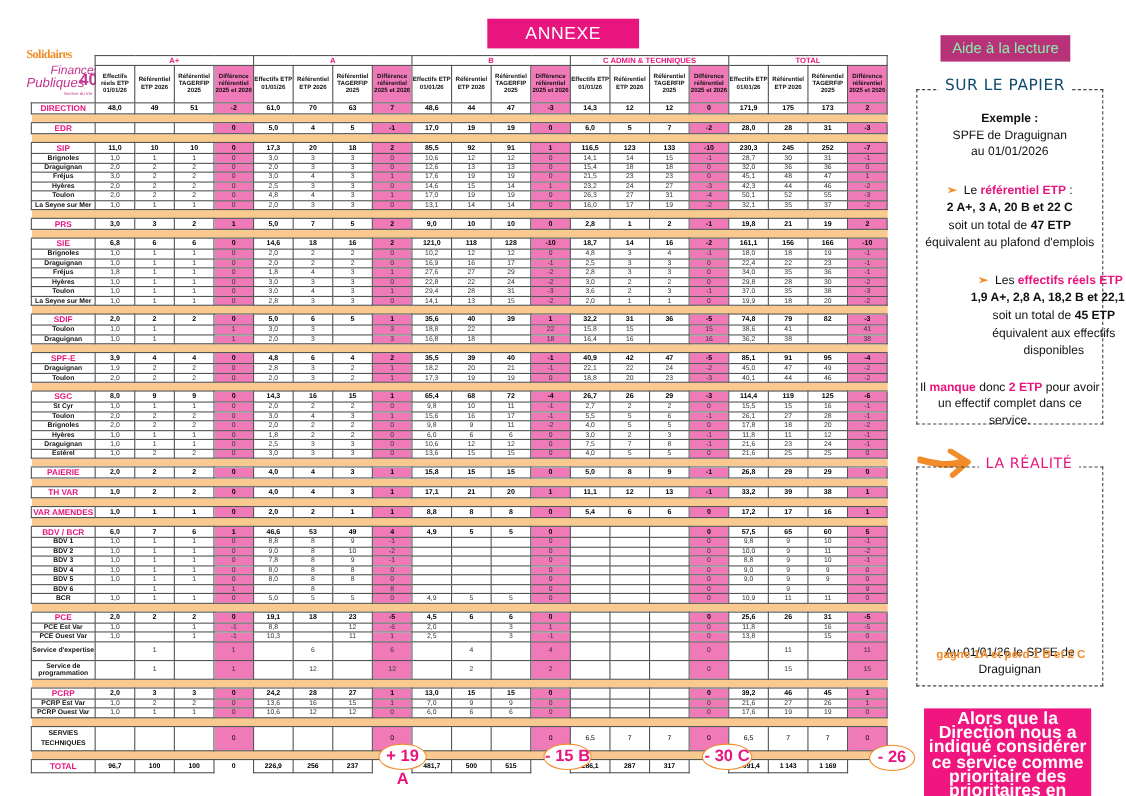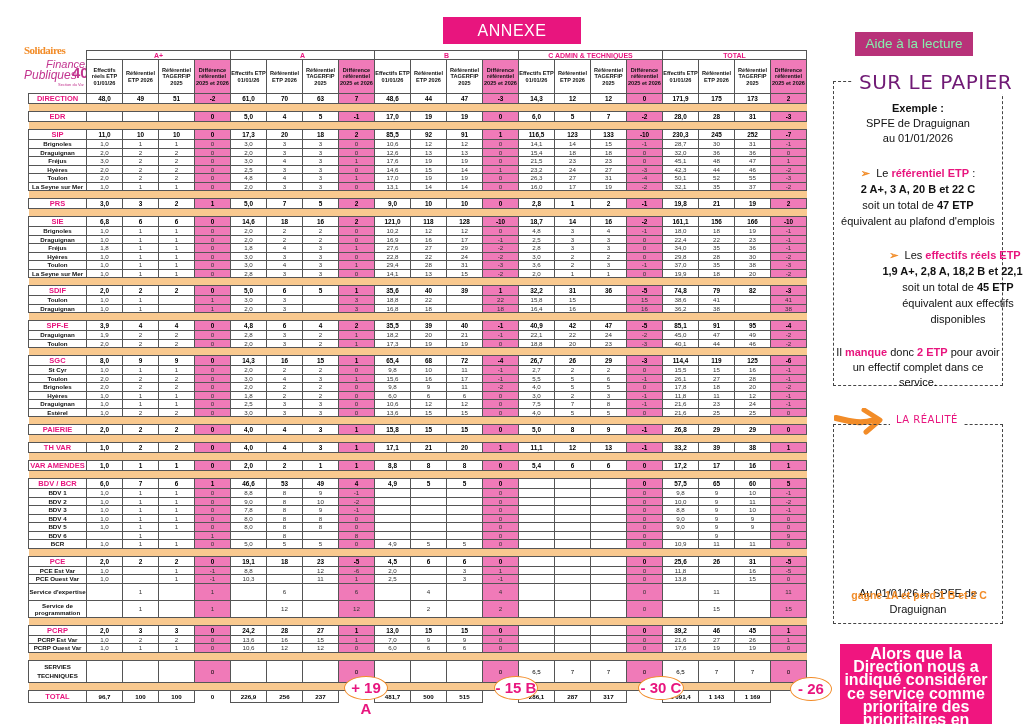--- a/index.html
+++ b/index.html
@@ -37,23 +37,23 @@
   #tbl tr.total td.diff { background: #fff; border: none; }
 
   
   .oval { position: absolute; height: 24px; border: 1.5px solid #f28c28; border-radius: 50%; background: #fff; color: #e8157e; font-weight: bold; font-size: 15px; text-align: center; line-height: 21px; font-family: "Liberation Sans", sans-serif; }
 
   
   #aide { position: absolute; left: 855px; top: 32px; width: 118px; height: 24px; background: #b83279; color: #86efac; font-size: 13.5px; text-align: center; line-height: 24px; }
   .dashbox { position: absolute; border: 1px dashed #444; }
   #box1 { left: 833px; top: 81px; width: 170px; height: 305px; }
   #box2 { left: 833px; top: 424px; width: 170px; height: 200px; }
-  .boxtitle { position: absolute; background: #fff; color: #701a75; font-family: "DejaVu Sans", sans-serif; font-size: 20px; padding: 0 6px; letter-spacing: 0.5px; }
+  .boxtitle { position: absolute; background: #fff; color: #0c4a6e; font-family: "DejaVu Sans", sans-serif; font-size: 14px; padding: 0 6px; letter-spacing: 0.5px; }
   #papier-title { left: 853px; top: 70px; }
-  #realite-title { left: 890px; top: 414px; color: #e8157e; font-size: 10px; }
+  #realite-title { left: 890px; top: 414px; color: #e8157e; font-size: 13px; }
   .rtxt { position: absolute; width: 164px; text-align: center; font-size: 11px; line-height: 15px; color: #111; }
   .pk { color: #e8157e; font-weight: bold; }
   .or { color: #f28c28; font-weight: bold; }
   .b { font-weight: bold; }
   .bullet { color: #f28c28; font-weight: bold; }
   #alors { position: absolute; left: 840px; top: 608px; width: 152px; height: 80px; background: #f0157f; color: #fff; font-weight: bold; font-size: 16px; line-height: 13.2px; text-align: center; padding-top: 3px; margin-top: 36px; }
 
   #arrow { position: absolute; left: 834px; top: 408px; width: 50px; height: 30px; }
 </style>
 </head>

